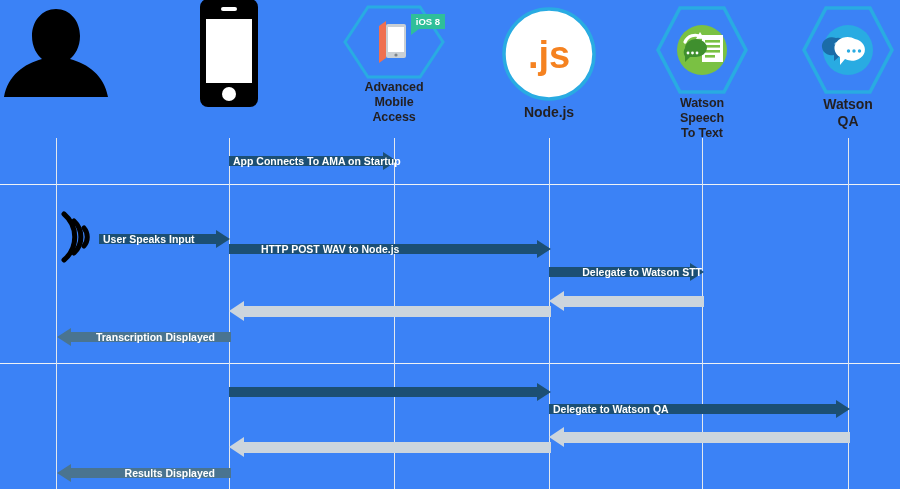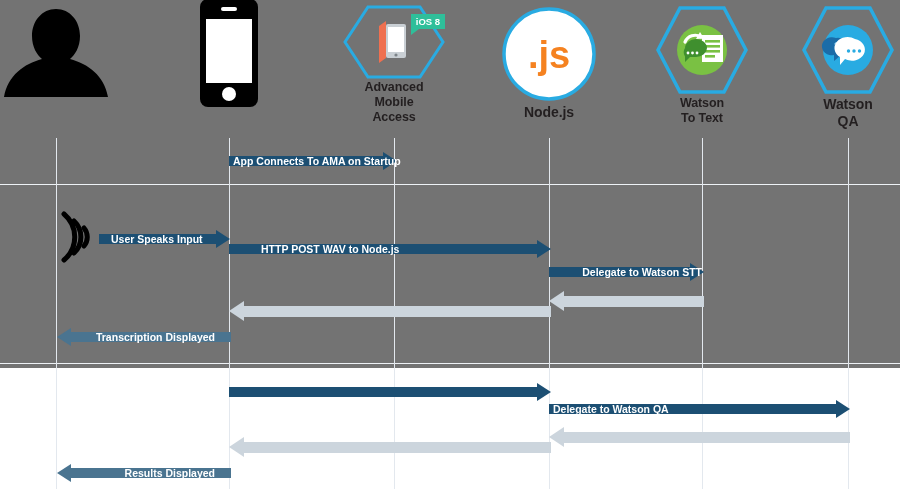--- a/index.html
+++ b/index.html
@@ -5,22 +5,22 @@
   * { box-sizing: border-box; }
   html, body {
     margin: 0; padding: 0;
     width: 900px; height: 489px;
     background: #ffffff;
     font-family: "Liberation Sans", sans-serif;
     overflow: hidden;
   }
   #canvas {
     position: relative;
-    width: 900px; height: 368px;
-    background: #737373;
+    width: 900px; height: 489px;
+    background: #3b82f6;
   }
 
   
   .lifeline {
     position: absolute;
     width: 1px;
     background: #e3e8ee;
   }
   .hline {
     position: absolute;
@@ -188,20 +188,21 @@
         <circle cx="34" cy="49" r="1.4" fill="#ffffff"></circle>
         <circle cx="38.5" cy="49" r="1.4" fill="#ffffff"></circle>
         <circle cx="43" cy="49" r="1.4" fill="#ffffff"></circle>
 
         <path d="M31 38 a11 11 0 0 1 16 -5" stroke="#ffffff" stroke-width="3.2" fill="none" stroke-linecap="round"></path>
         <polygon points="46,28 50,34.5 42,35" fill="#ffffff"></polygon>
       </svg>
     </div>
     <div class="cap">
       <div>Watson</div>
+      <div>Speech</div>
       <div>To Text</div>
     </div>
   </div>
 
   <div class="actor" style="left:788px; top:4px; width:120px;">
     <div class="glyph" style="height:92px;">
       <svg width="96" height="92" viewBox="0 0 96 92" class="hex">
         <polygon points="26,4 70,4 92,46 70,88 26,88 4,46" fill="none" stroke="#29abe2" stroke-width="3.5"></polygon>
         <circle cx="48" cy="46" r="25" fill="#29abe2"></circle>
 
@@ -227,21 +228,21 @@
       <path d="M26 22 a14 14 0 0 1 0 18" stroke="#000000" stroke-width="5" fill="none" stroke-linecap="round"></path>
     </svg>
   </div>
 
   <div class="msg dark right lbl-left" style="left:229px; top:152px; width:168px;">
     <div class="bar"></div>
     <div class="head"></div>
     <span class="label">App Connects To AMA on Startup</span>
   </div>
 
-  <div class="msg dark right lbl-left" style="left:99px; top:230px; width:131px;padding-left:8px;">
+  <div class="msg dark right lbl-left" style="left:99px; top:230px; width:131px;">
     <div class="bar"></div>
     <div class="head"></div>
     <span class="label">User Speaks Input</span>
   </div>
 
   <div class="msg dark right lbl-left" style="left:229px; top:240px; width:322px;padding-left:28px;">
     <div class="bar"></div>
     <div class="head"></div>
     <span class="label">HTTP POST WAV to Node.js</span>
   </div>

